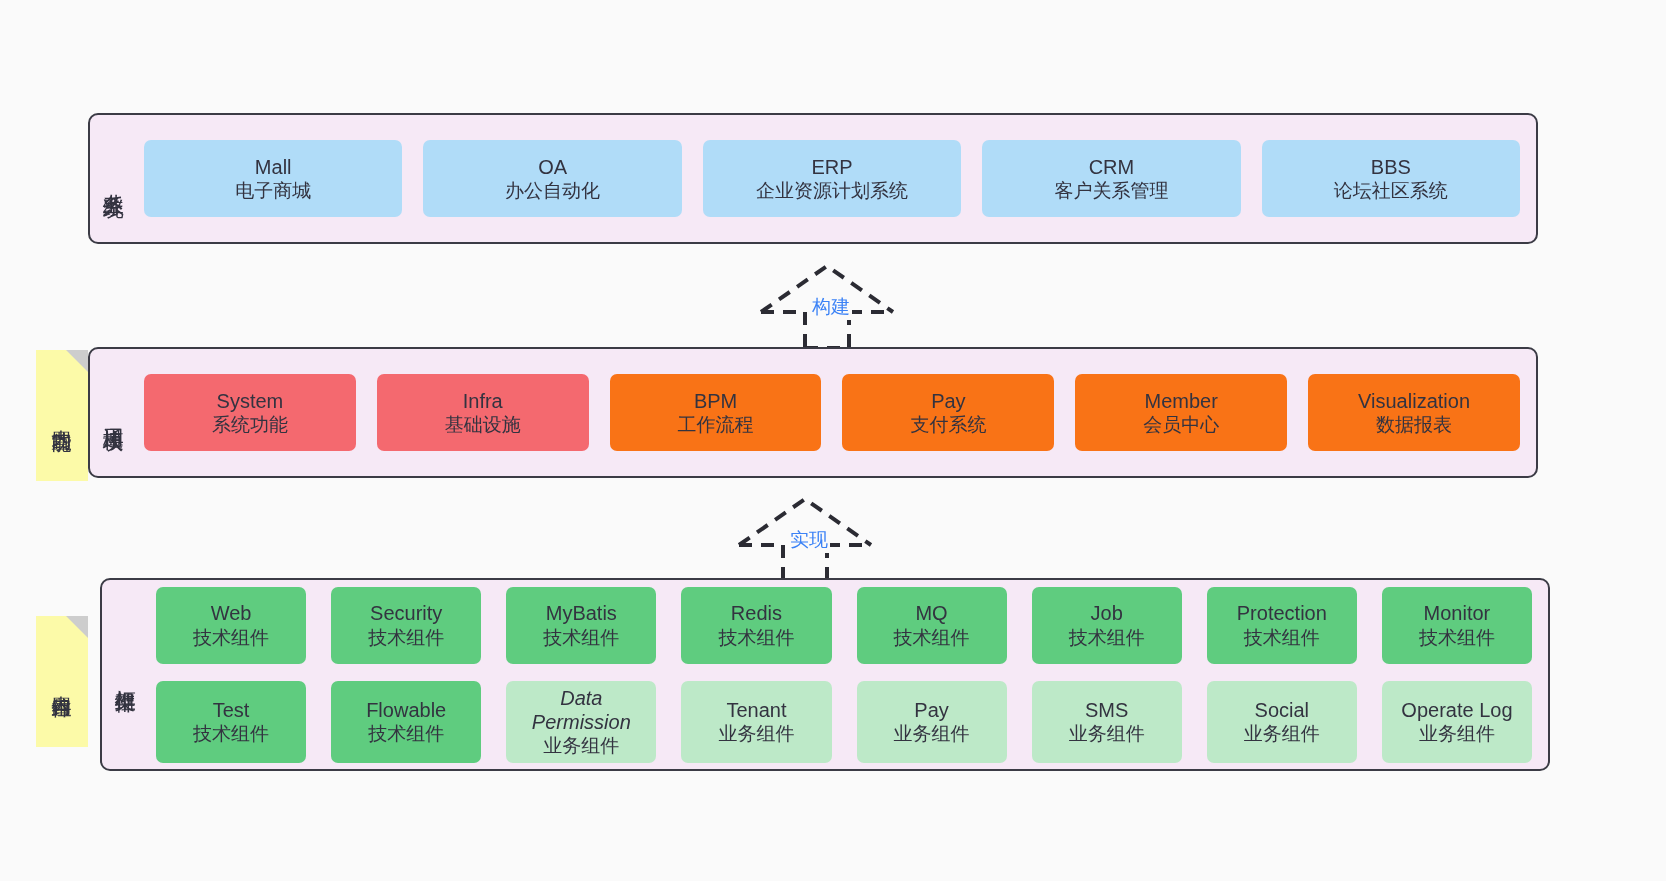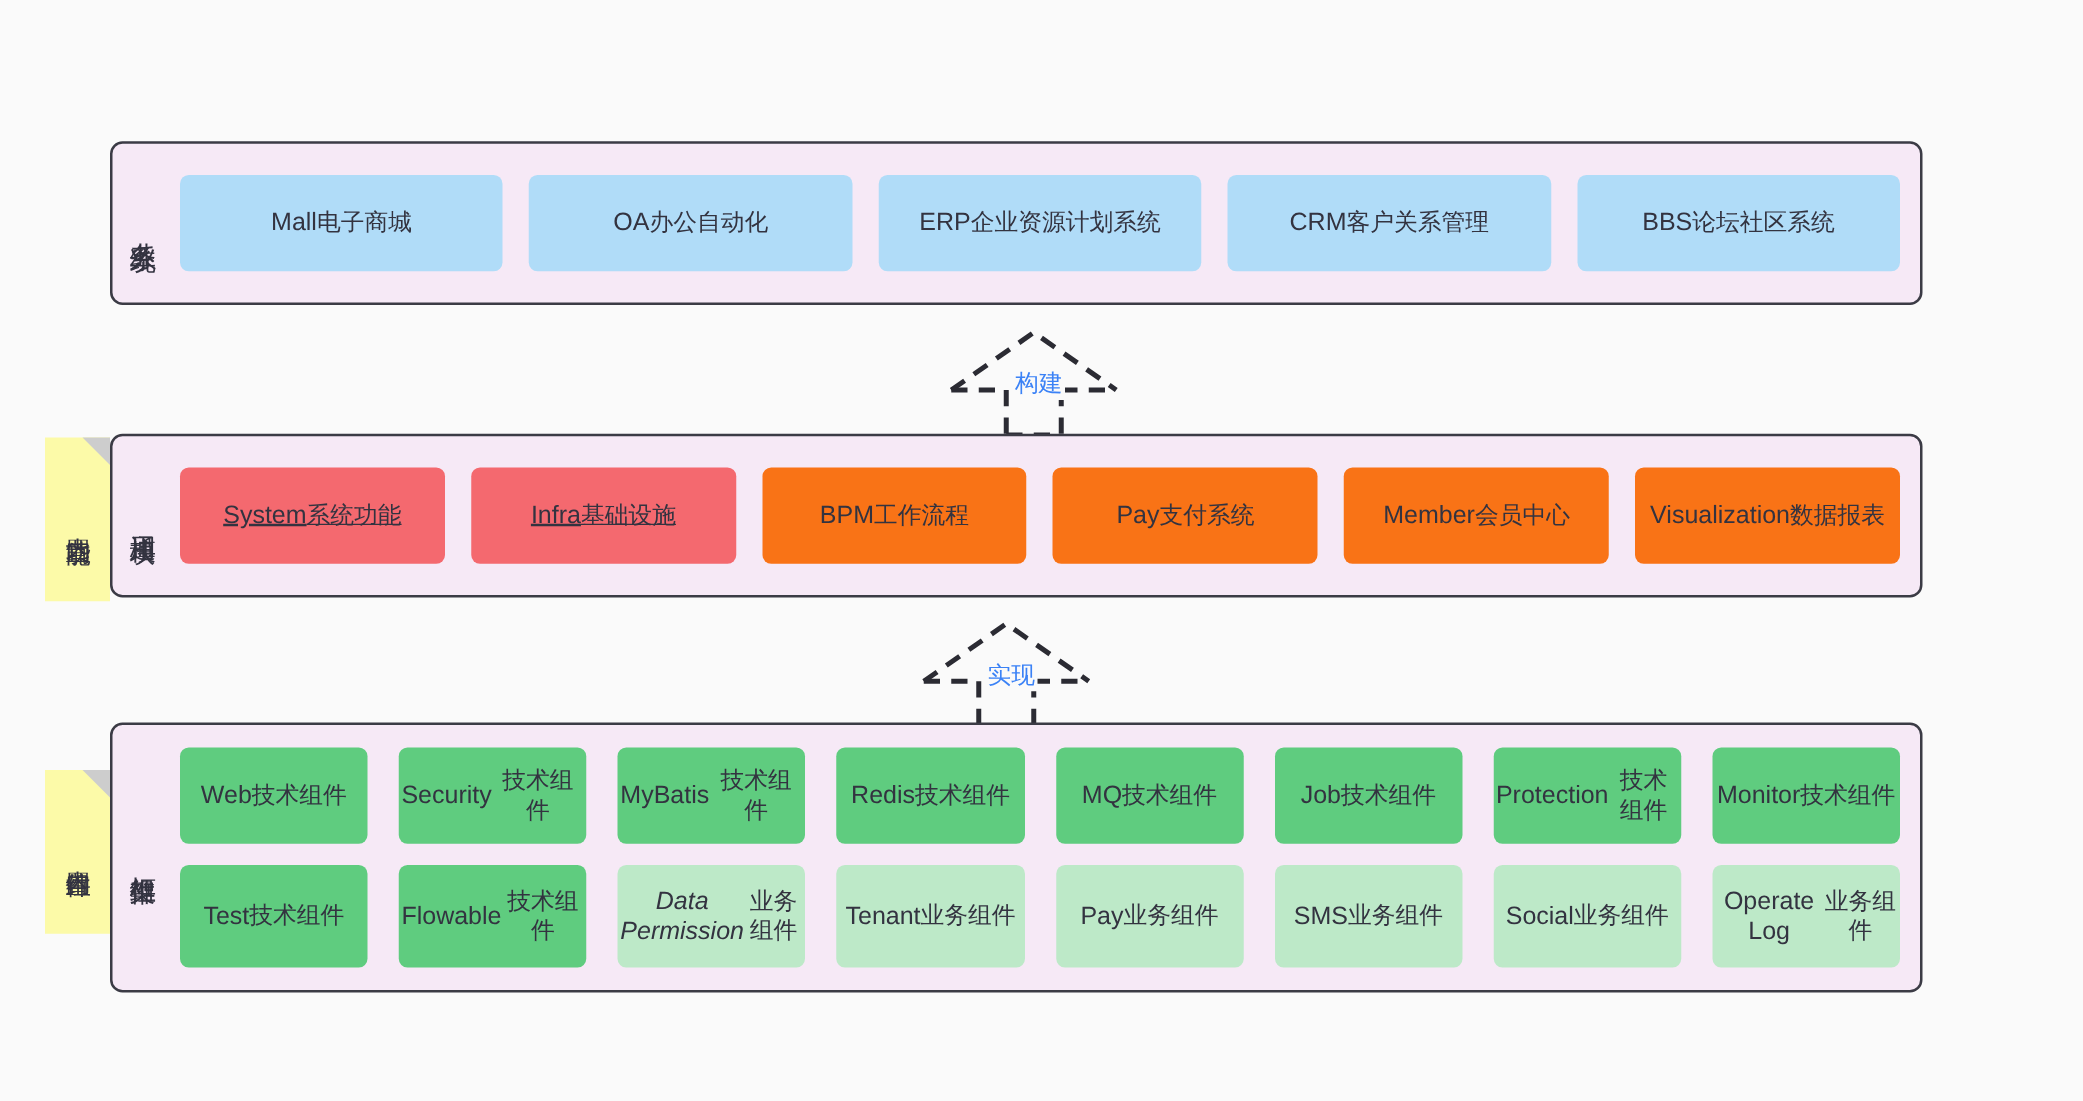--- a/index.html
+++ b/index.html
@@ -63,34 +63,34 @@
     display: flex;
     gap: 21px;
     align-items: stretch;
   }
 
   
   .card {
     flex: 1 1 0;
     border-radius: 7px;
     display: flex;
-    flex-direction: row;
+    flex-direction: column;
     align-items: center;
     justify-content: center;
     text-align: center;
     line-height: 1.22;
     padding: 4px 2px;
     box-sizing: border-box;
     user-select: none;
   }
   .card .t1 { font-size: 20px; }
   .card .t2 { font-size: 19px; }
 
   .c-blue        { background: #b0dcf8; }
-  .c-red         { background: #f4696f; text-decoration: underline; }
+  .c-red         { background: #f4696f; }
   .c-pink        { background: #f97316; }
   .c-green       { background: #5fcc7f; }
   .c-green-light { background: #bde9c8; }
 
   
   .note {
     position: absolute;
     background: #fcfaa8;
     box-sizing: border-box;
     display: flex;
@@ -243,21 +243,21 @@
         <path d="M48 86 L92 86"></path>
       </g>
     </svg>
     <div class="arrow-label" style="top:32px;">实现</div>
   </div>
 
   <div class="note" style="left:36px; top:616px; width:52px; height:131px;">
     <span class="note-text">内置组件</span>
   </div>
 
-  <div class="layer" id="layer-framework" style="left:88px; top:578px; width:1450px; height:216px;">
+  <div class="layer" id="layer-framework" style="left:100px; top:578px; width:1450px; height:193px;">
     <div class="layer-title">框架组件</div>
     <div class="layer-body" style="gap:17px;">
 
       <div class="row" style="height:77px; gap:25px;">
         <div class="card c-green">
           <div class="t1">Web</div>
           <div class="t2">技术组件</div>
         </div>
         <div class="card c-green">
           <div class="t1">Security</div>

